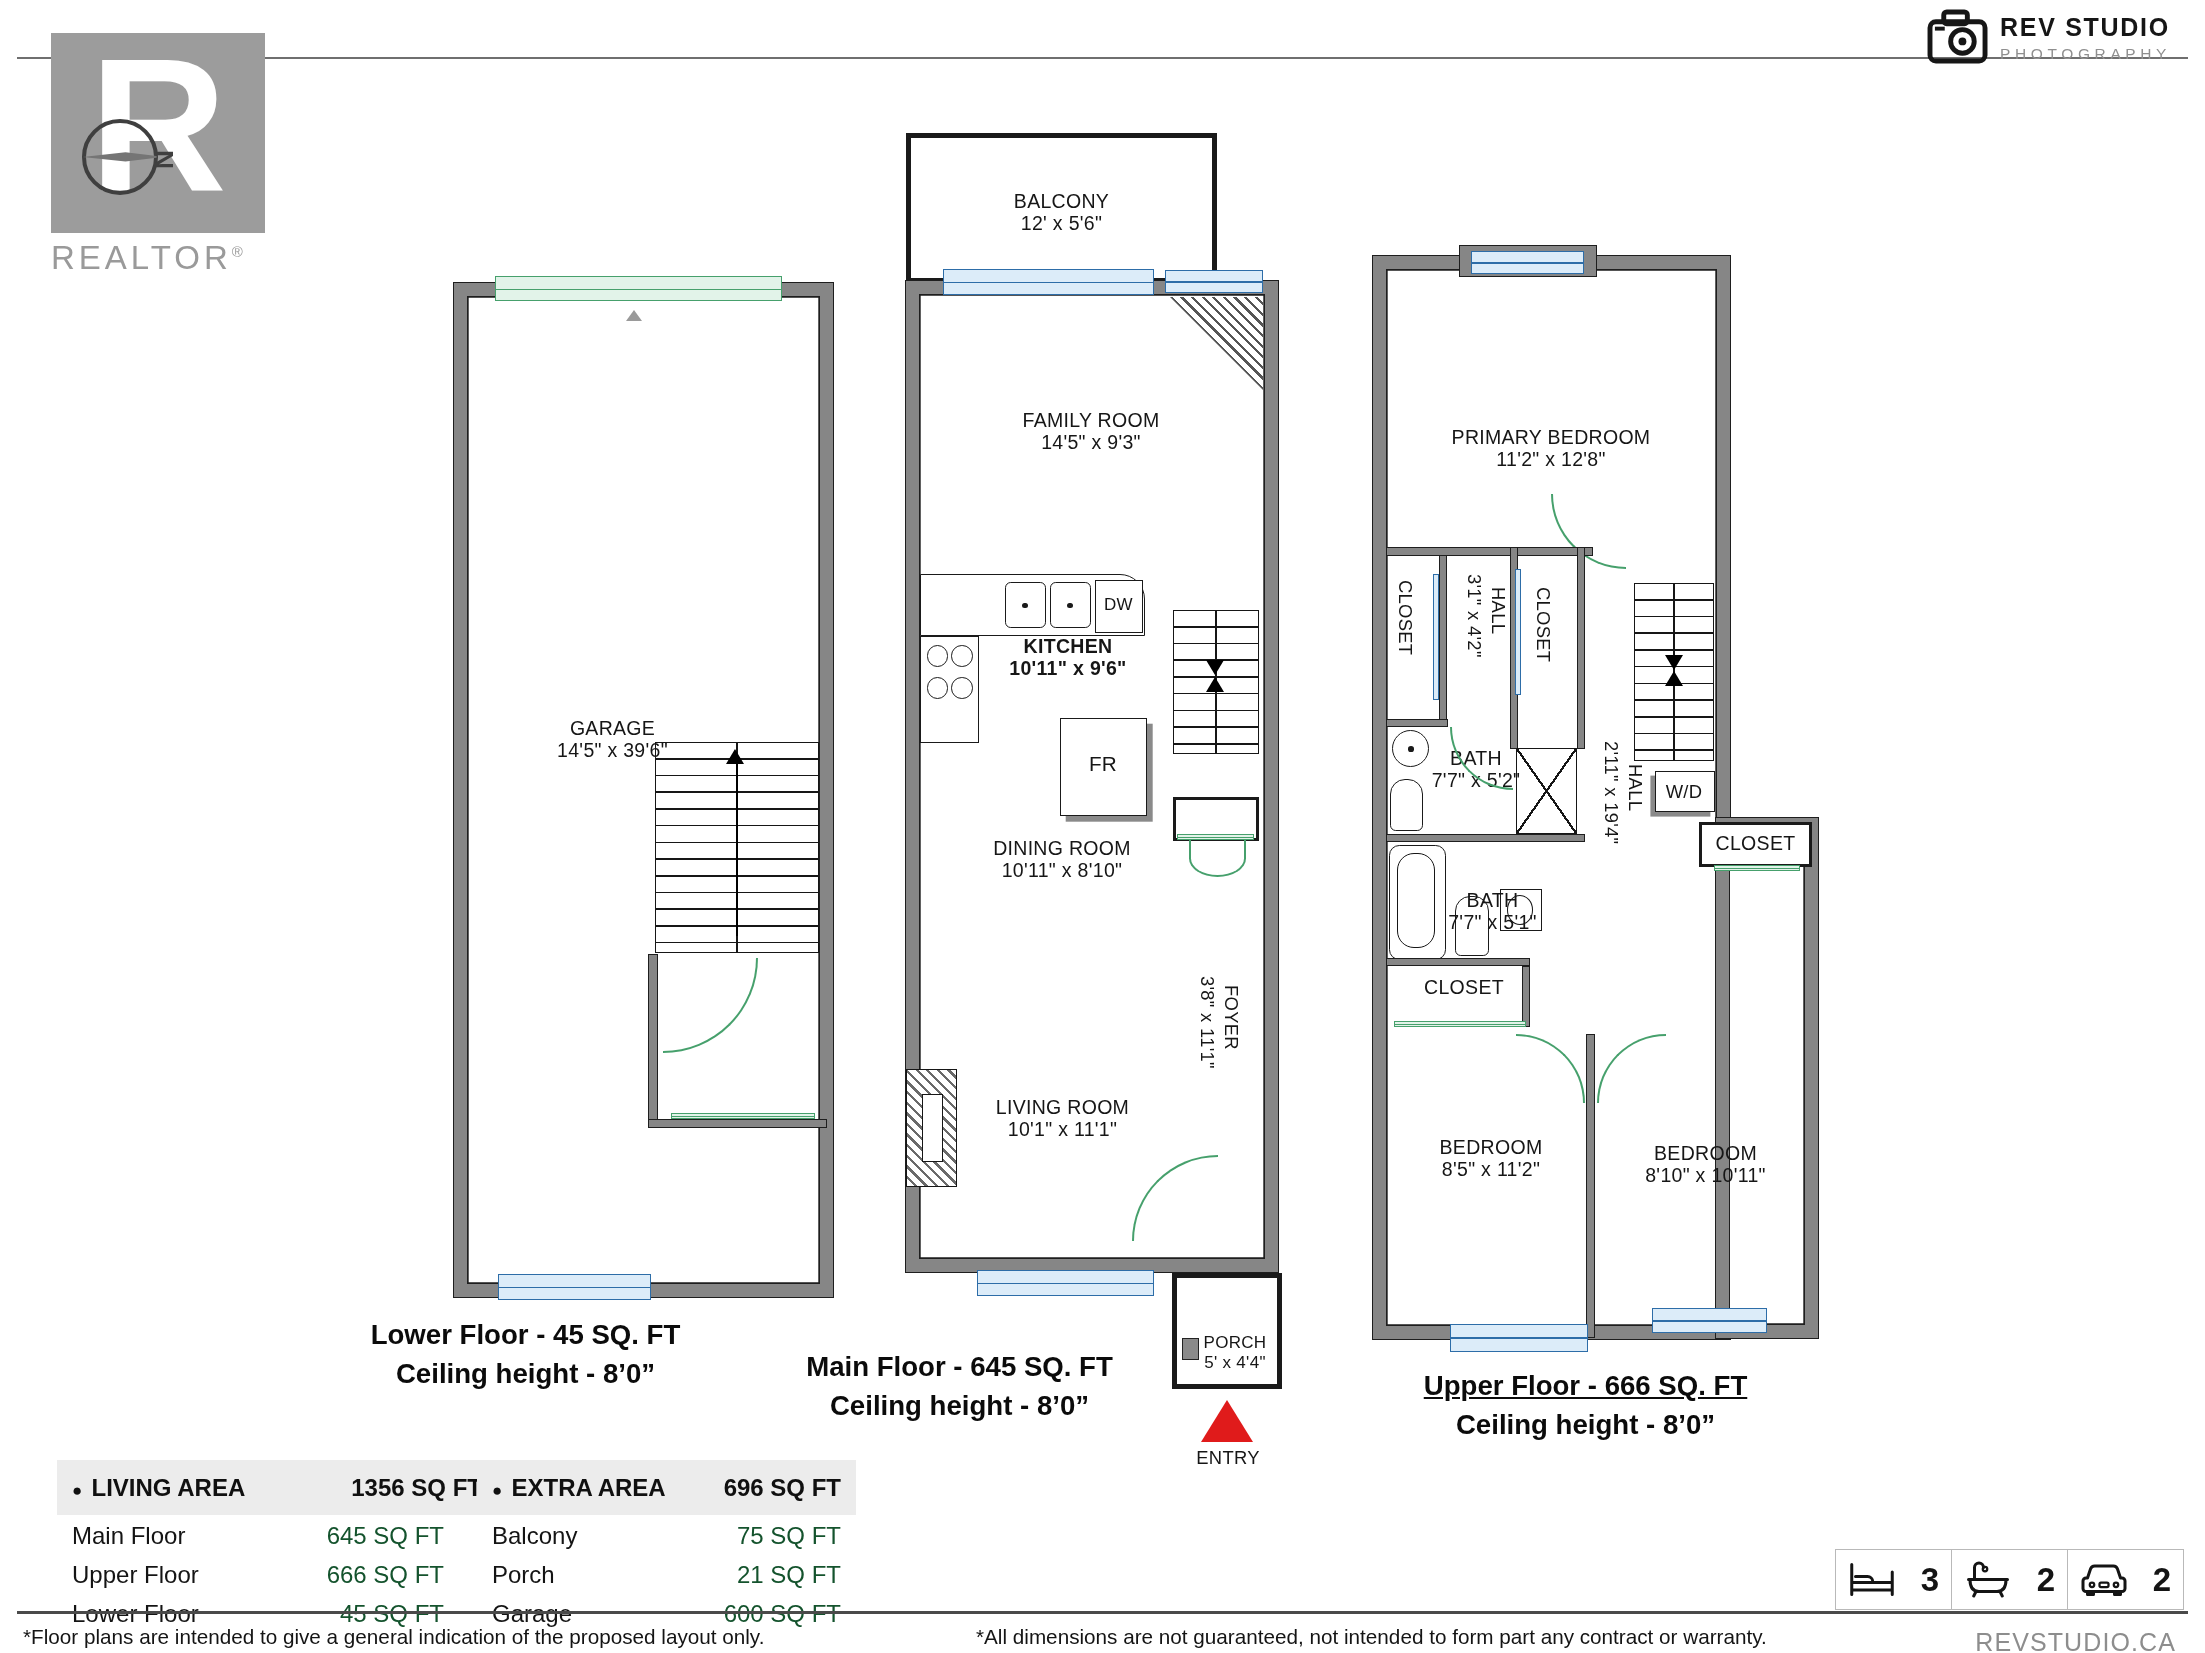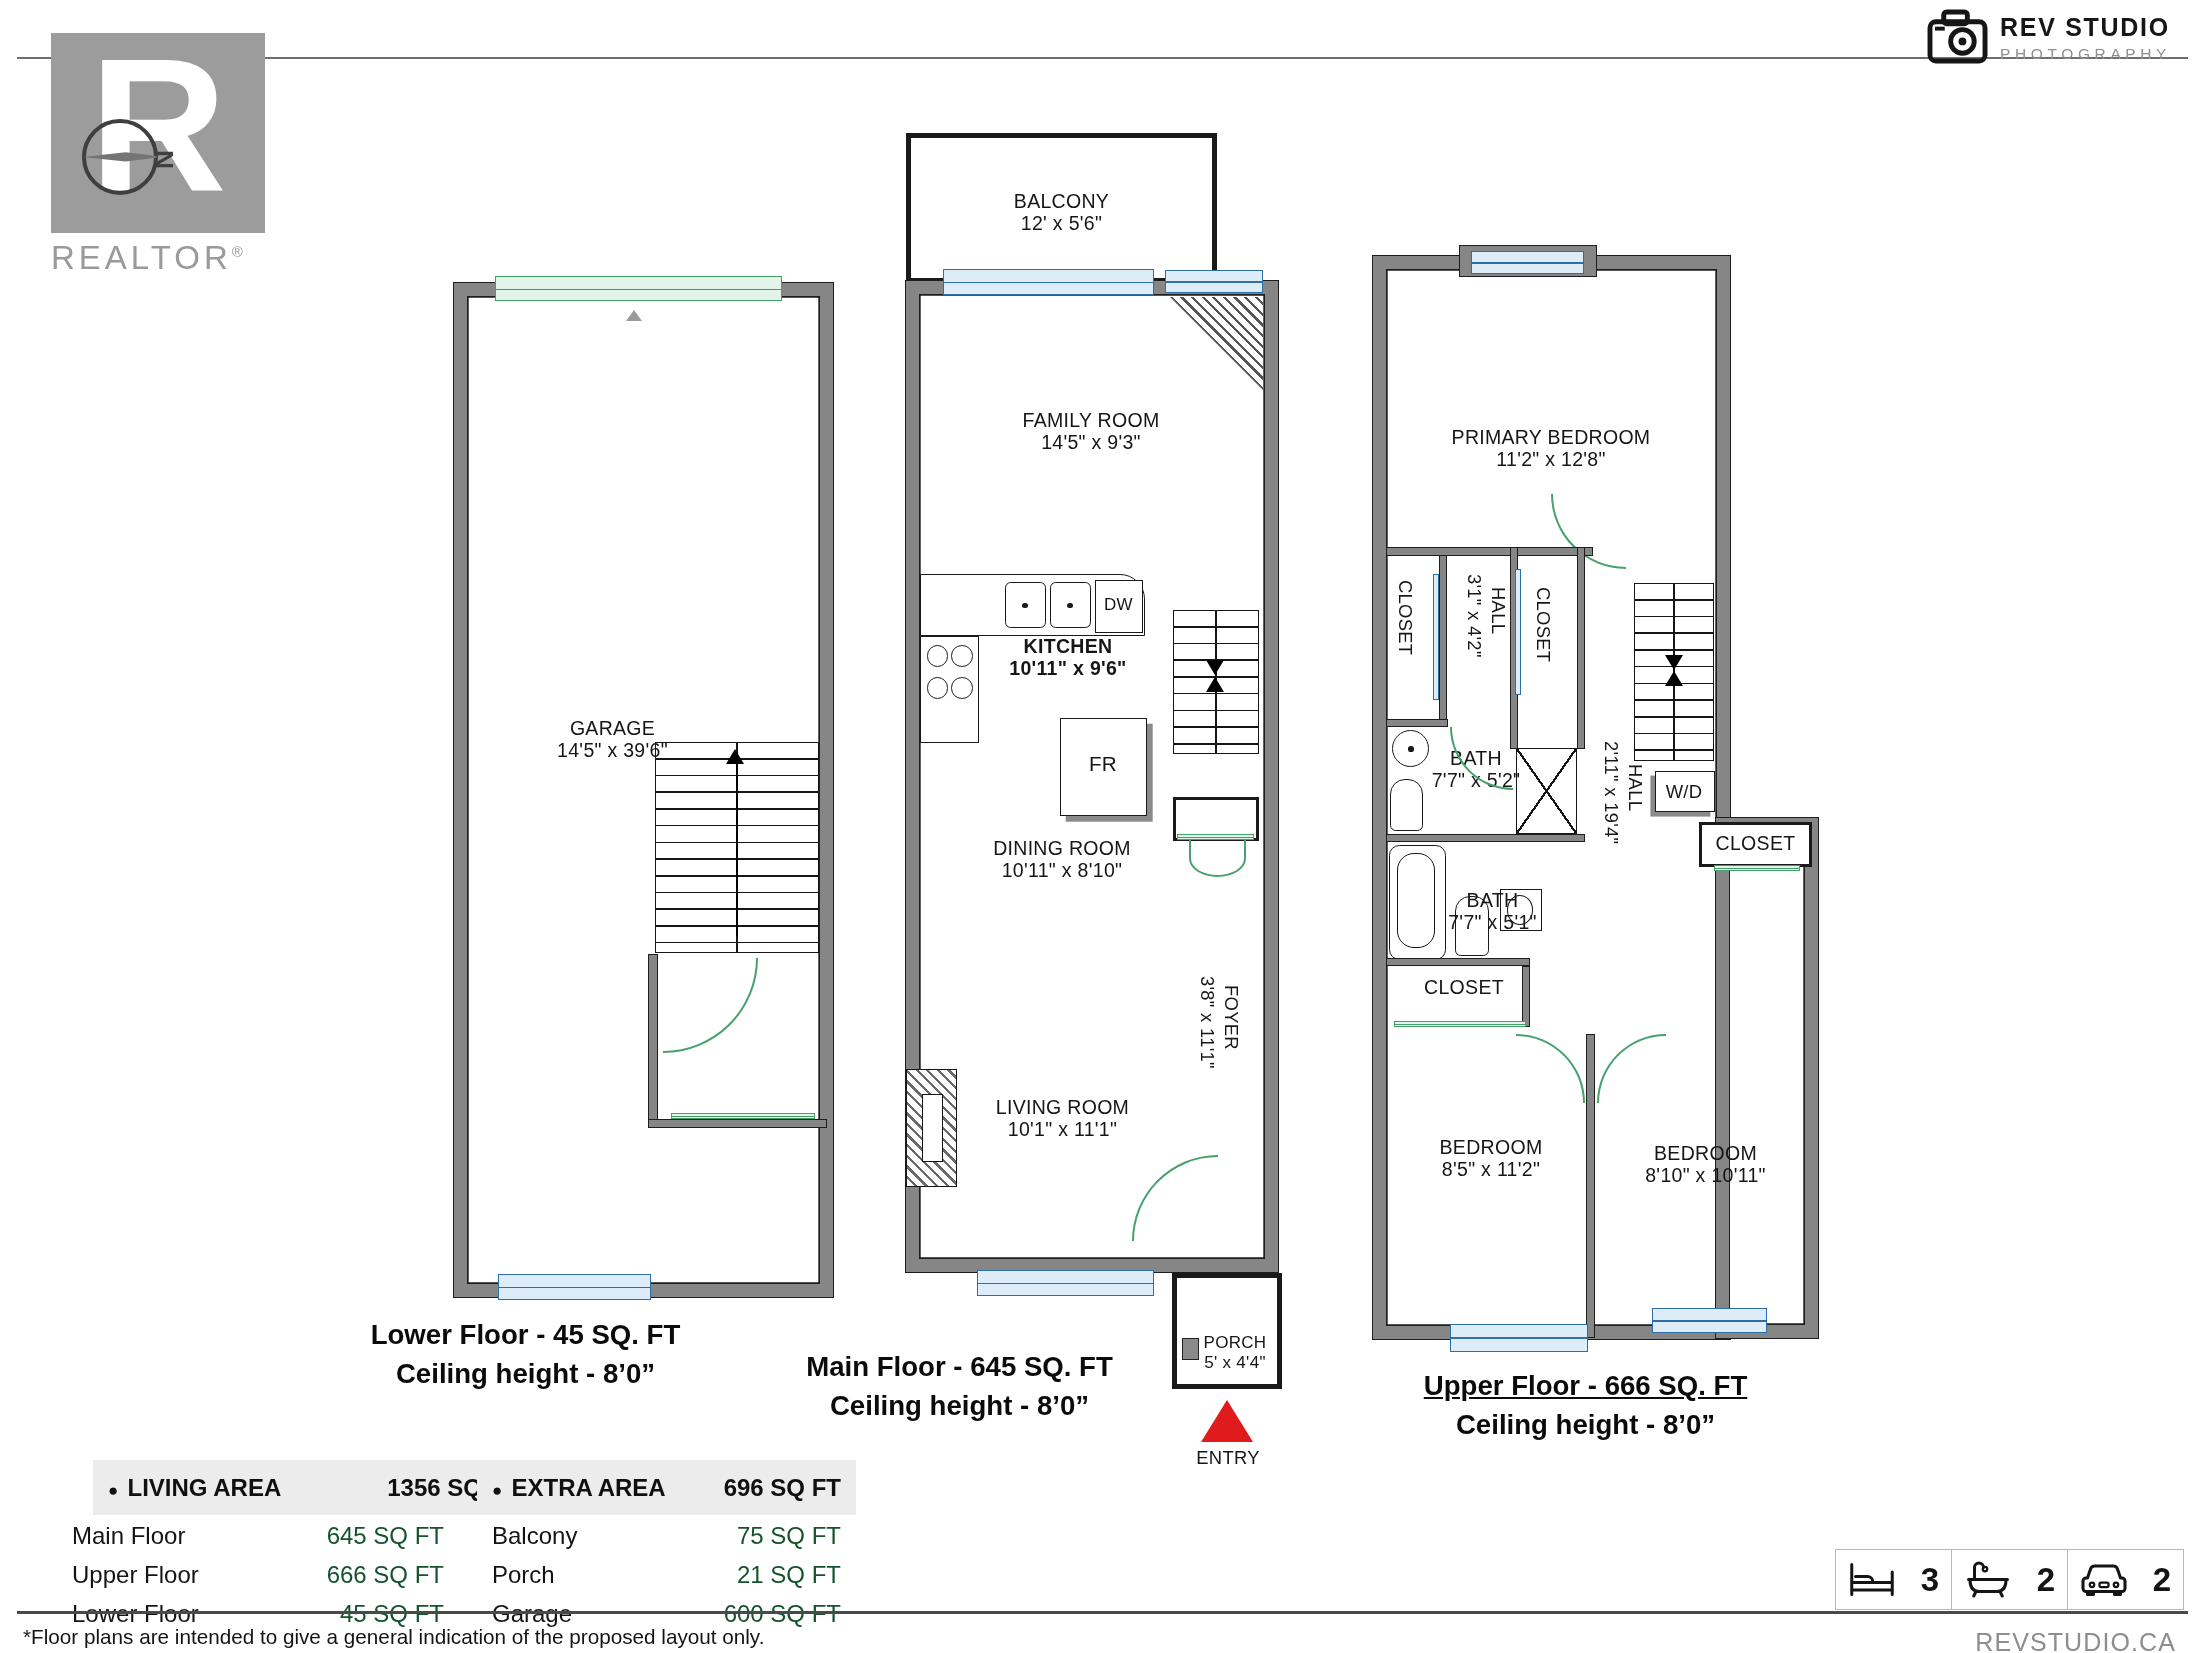--- a/index.html
+++ b/index.html
@@ -333,21 +333,21 @@
       </div>
     <div class="win" style="left:1652px;top:1308px;width:115px;height:25px;">
         <i></i>
       </div>
 
     <div class="ftitle" style="left:1390px;top:1370px;width:391px;text-decoration:underline;">Upper Floor - 666 SQ. FT</div>
     <div class="ftitle" style="left:1390px;top:1409px;width:391px;">Ceiling height - 8’0”</div>
   </div>
 
   <div>
-    <div class="thead" style="left:57px;top:1460px;width:440px;margin-left:36px;">
+    <div class="thead" style="left:57px;top:1460px;width:440px;">
       <span class="hl"><span class="dotm">●</span><span>LIVING AREA</span></span>
       <span class="hv">1356 SQ FT</span>
     </div>
     <div class="trow" style="left:57px;top:1517px;width:402px;">
       <span class="rl">Main Floor</span>
         <span class="rv">645 SQ FT</span>
     </div>
     <div class="trow" style="left:57px;top:1556px;width:402px;">
       <span class="rl">Upper Floor</span>
         <span class="rv">666 SQ FT</span>
@@ -403,16 +403,17 @@
           <circle cx="48" cy="31" r="3" fill="none" stroke="#141414" stroke-width="3"></circle>
           <rect x="26" y="28" width="12" height="6" rx="2" fill="none" stroke="#141414" stroke-width="3"></rect>
         </svg>
       </span>
       <span class="sumnum">2</span>
     </div>
   </div>
 
   <div class="hr" style="left:17px;top:1611px;width:2171px;height:2.9px;background:#4a4a4a;"></div>
   <div class="foot" style="left:23px;top:1625px;">*Floor plans are intended to give a general indication of the proposed layout only.</div>
+  <div class="foot" style="left:976px;top:1625px;">*All dimensions are not guaranteed, not intended to form part any contract or warranty.</div>
   <div class="site" style="right:29px;top:1628px;">REVSTUDIO.CA</div>
 
 </div>
 
 
 </body></html>

